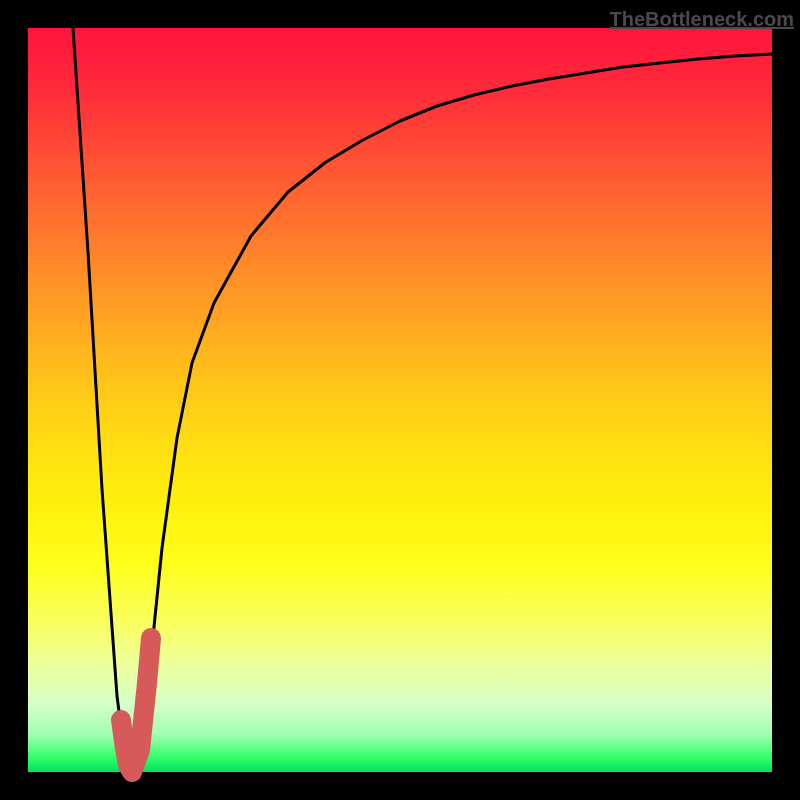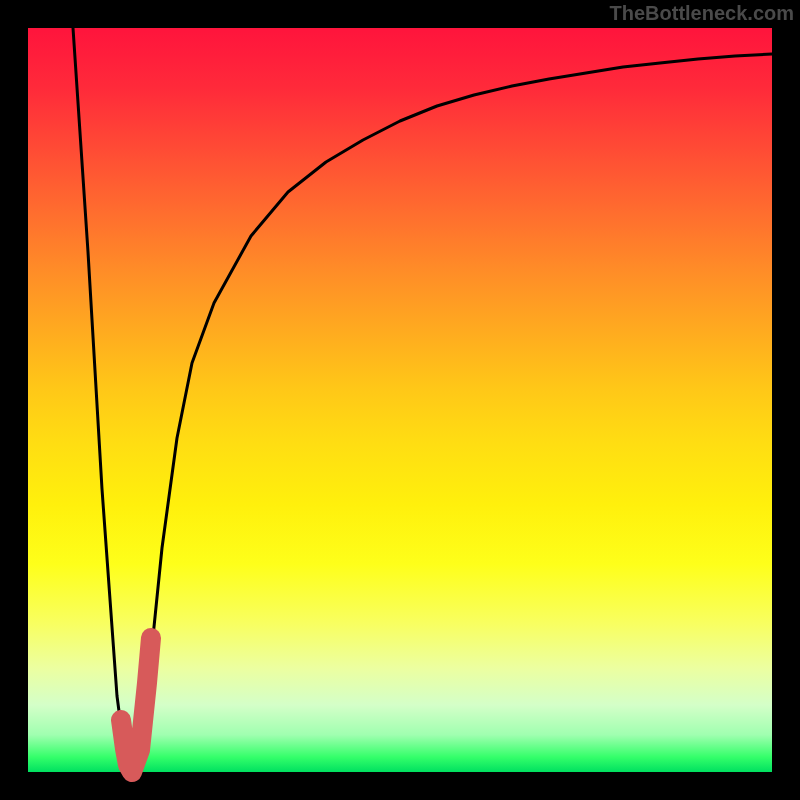--- a/index.html
+++ b/index.html
@@ -17,21 +17,21 @@
       #fff00c 64%,
       #feff1a 72%,
       #f8ff60 80%,
       #ecffa0 86%,
       #d4ffc8 91%,
       #a0ffb0 95%,
       #34ff6a 98%,
       #00e060 100%);
   }
   svg.overlay{position:absolute;left:28px;top:28px;width:744px;height:744px;overflow:visible;}
-  .wm{position:absolute;right:6px;top:2px;font:600 20px Arial,Helvetica,sans-serif;color:#4a4a4a;}
+  .wm{position:absolute;right:6px;top:8px;font:600 20px Arial,Helvetica,sans-serif;color:#4a4a4a;text-decoration:underline;}
 </style>
 </head>
 <body>
 <div class="outer">
 
   <div class="plot"></div>
 
   <svg class="overlay" viewBox="0 0 744 744" preserveAspectRatio="none">
     <path d="M 45 0
              L 60 224

